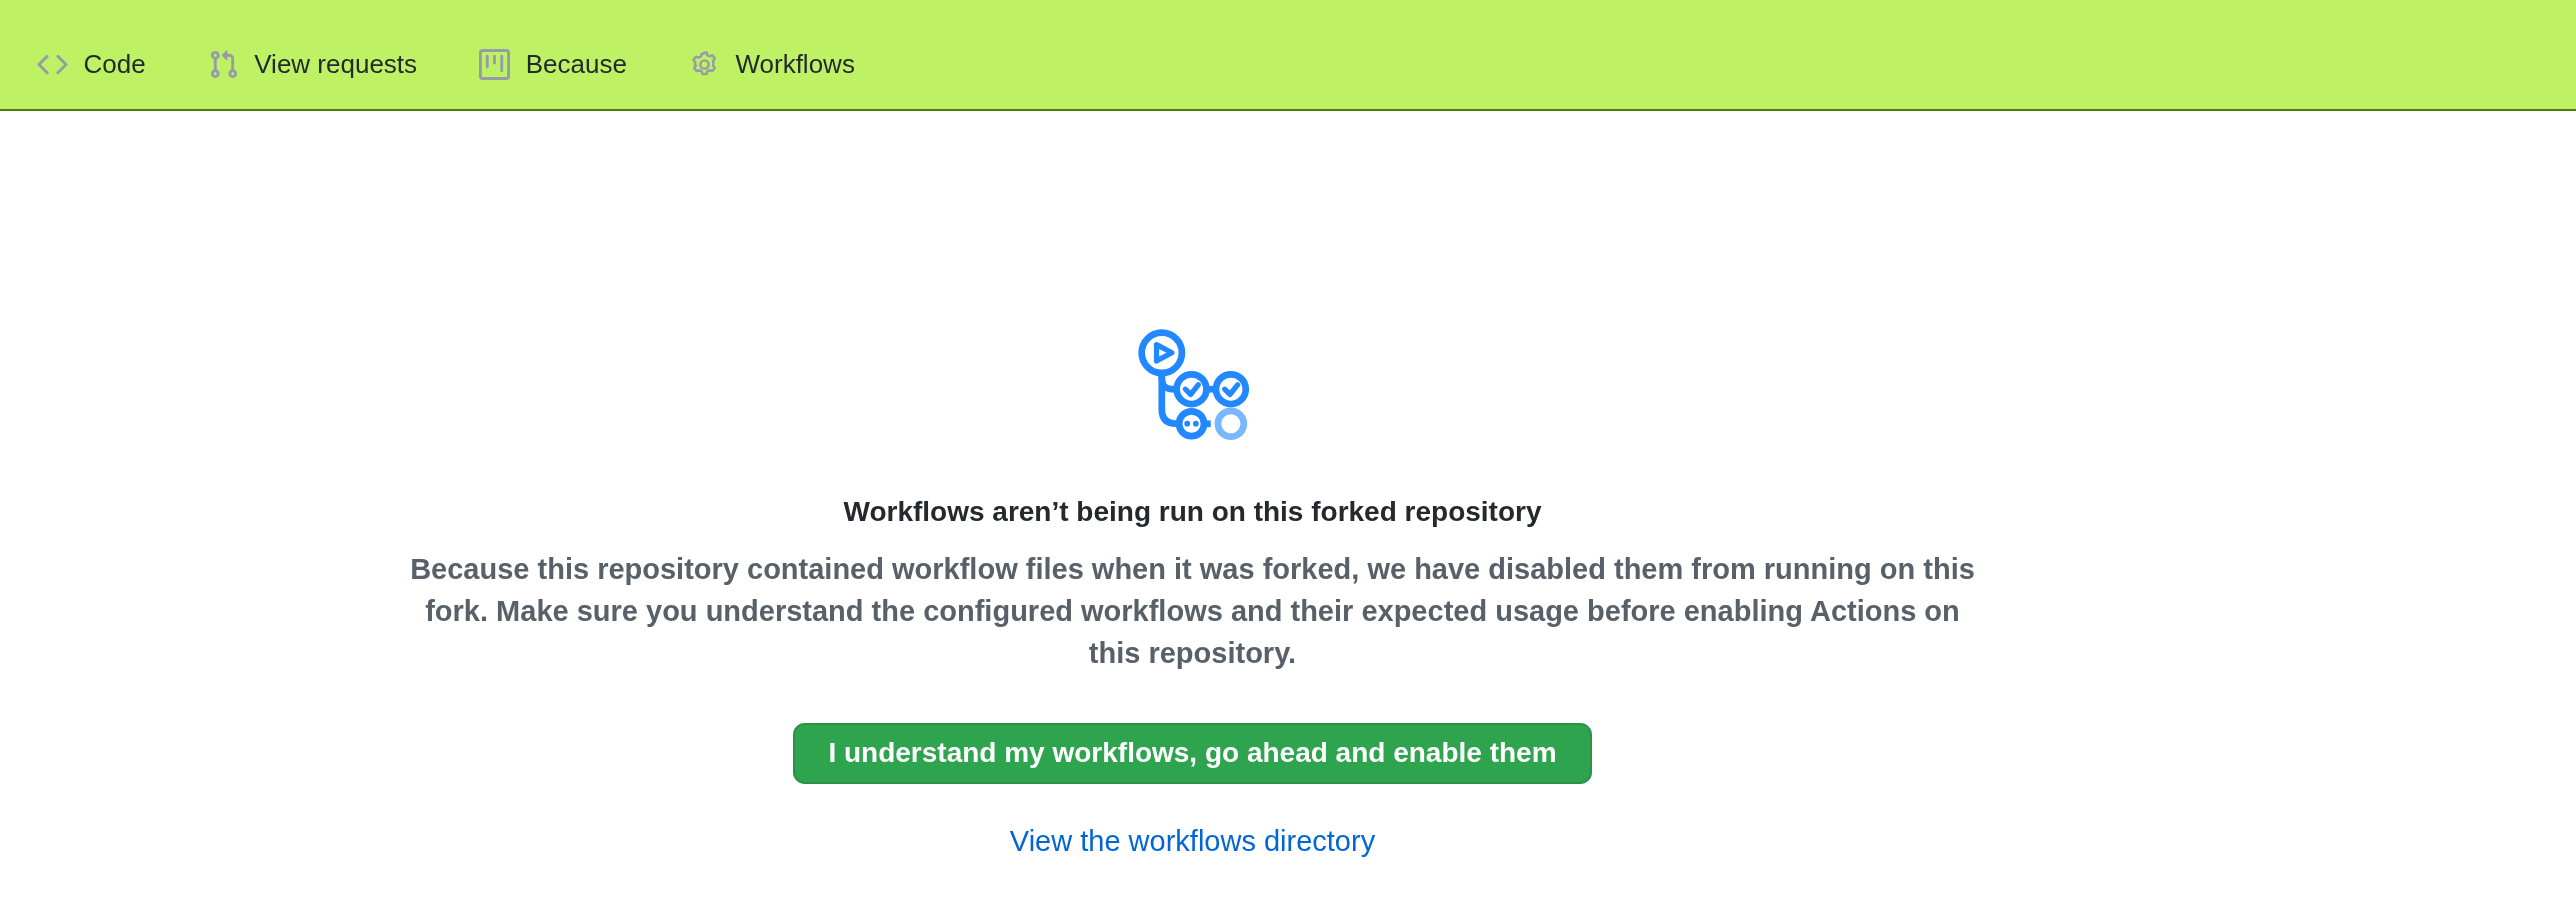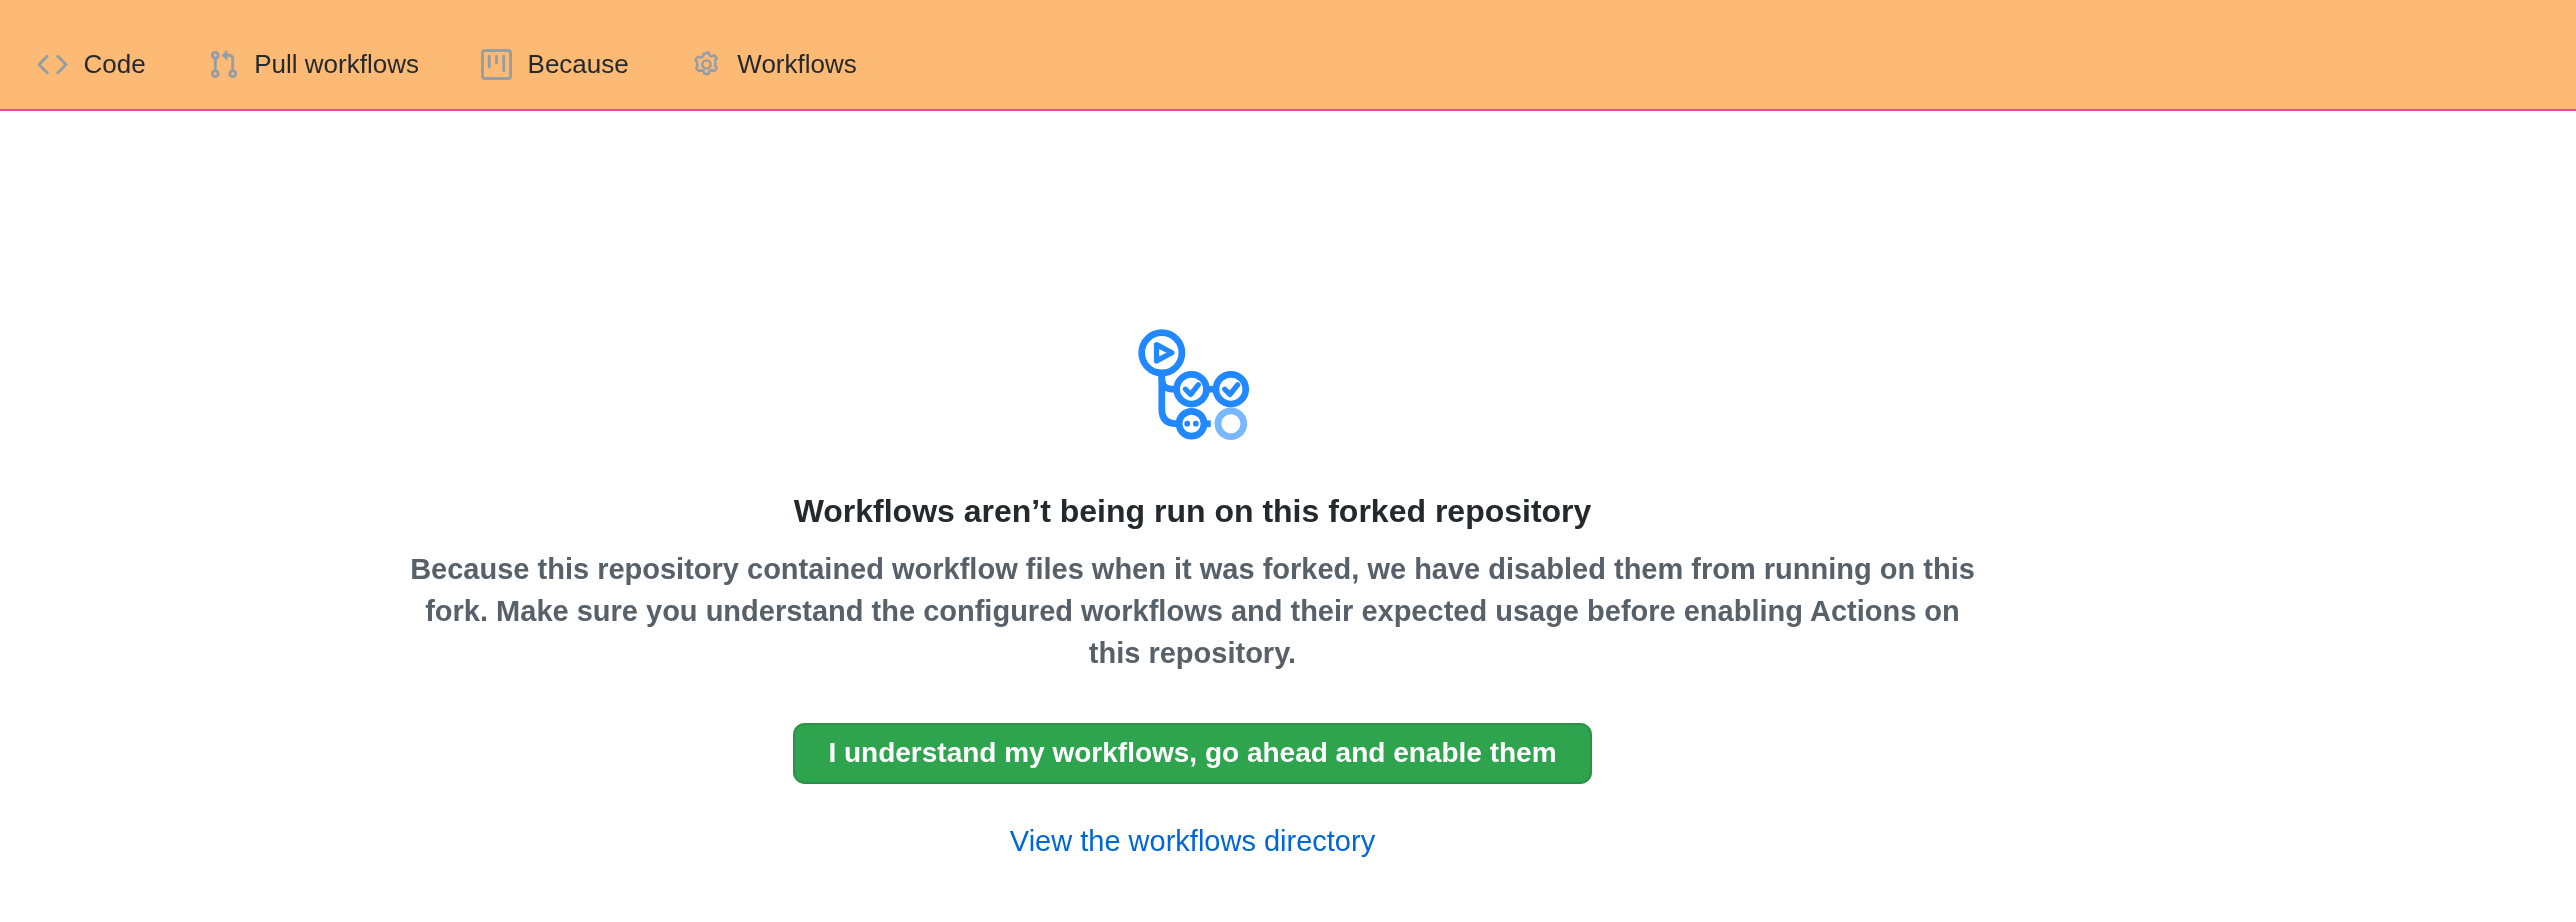--- a/index.html
+++ b/index.html
@@ -7,22 +7,22 @@
     margin: 0; padding: 0;
     width: 2576px; height: 923px;
     background: #ffffff;
     font-family: "Liberation Sans", "DejaVu Sans", sans-serif;
     overflow: hidden;
   }
 
   
   .repo-nav {
     width: 100%; height: 111px;
-    background: #fdba74;
-    border-bottom: 2px solid #ec4899;
+    background: #bef264;
+    border-bottom: 2px solid #4d7c0f;
     display: flex;
     align-items: stretch;
     padding: 19.5px 0 0 5.9px;
   }
   .tab {
     display: flex;
     align-items: center;
     gap: 15.6px;
     padding: 0 31px;
     font-size: 26px;
@@ -40,21 +40,21 @@
   
   .blankslate {
     width: 1573px;
     margin-left: 406px;
     padding-top: 213px;
     text-align: center;
   }
   .workflow-art { display: block; margin: 0 auto; width: 113px; height: 117px; }
   .bs-heading {
     margin: 49px 0 0 0;
-    font-size: 32px;
+    font-size: 28px;
     line-height: 43px;
     font-weight: 700;
     color: #24292e;
     letter-spacing: 0;
   }
   .bs-desc {
     margin: 14.7px auto 0 auto;
     max-width: 1573px;
     font-size: 29px;
     line-height: 42px;
@@ -97,21 +97,21 @@
     </span>
     <span>Code</span>
   </a>
 
   <a class="tab">
     <span class="icon">
       <svg viewBox="0 0 16 16" fill="currentColor" aria-hidden="true">
           <path d="M1.5 3.25a2.25 2.25 0 1 1 3 2.122v5.256a2.251 2.251 0 1 1-1.5 0V5.372A2.25 2.25 0 0 1 1.5 3.25Zm5.677-.177L9.573.677A.25.25 0 0 1 10 .854V2.5h1A2.5 2.5 0 0 1 13.5 5v5.628a2.251 2.251 0 1 1-1.5 0V5a1 1 0 0 0-1-1h-1v1.646a.25.25 0 0 1-.427.177L7.177 3.427a.25.25 0 0 1 0-.354ZM3.75 2.5a.75.75 0 1 0 0 1.5.75.75 0 0 0 0-1.5Zm0 9.5a.75.75 0 1 0 0 1.5.75.75 0 0 0 0-1.5Zm8.25.75a.75.75 0 1 0 1.5 0 .75.75 0 0 0-1.5 0Z"></path>
         </svg>
     </span>
-    <span>Pull workflows</span>
+    <span>View requests</span>
   </a>
 
 
   <a class="tab">
     <span class="icon">
       <svg viewBox="0 0 16 16" fill="currentColor" aria-hidden="true">
           <path d="M1.75 0h12.5C15.216 0 16 .784 16 1.75v12.5A1.75 1.75 0 0 1 14.25 16H1.75A1.75 1.75 0 0 1 0 14.25V1.75C0 .784.784 0 1.75 0ZM1.5 1.75v12.5c0 .138.112.25.25.25h12.5a.25.25 0 0 0 .25-.25V1.75a.25.25 0 0 0-.25-.25H1.75a.25.25 0 0 0-.25.25ZM11.75 3a.75.75 0 0 1 .75.75v7.5a.75.75 0 0 1-1.5 0v-7.5a.75.75 0 0 1 .75-.75Zm-8.25.75a.75.75 0 0 1 1.5 0v5.5a.75.75 0 0 1-1.5 0v-5.5ZM8 3a.75.75 0 0 1 .75.75v3.5a.75.75 0 0 1-1.5 0v-3.5A.75.75 0 0 1 8 3Z"></path>
         </svg>
     </span>
     <span>Because</span>

